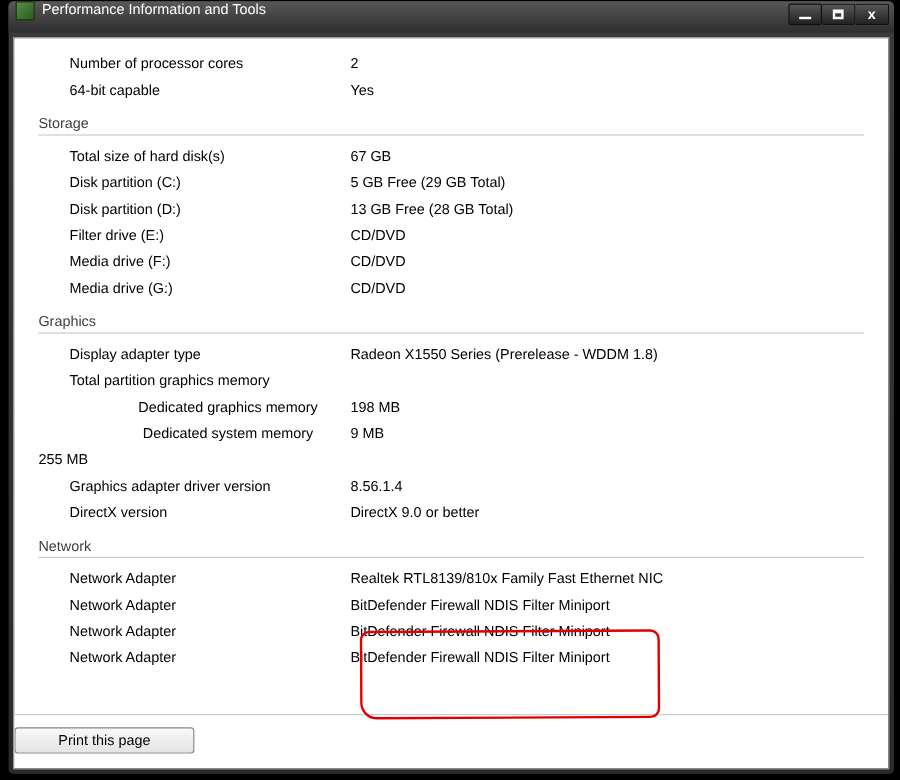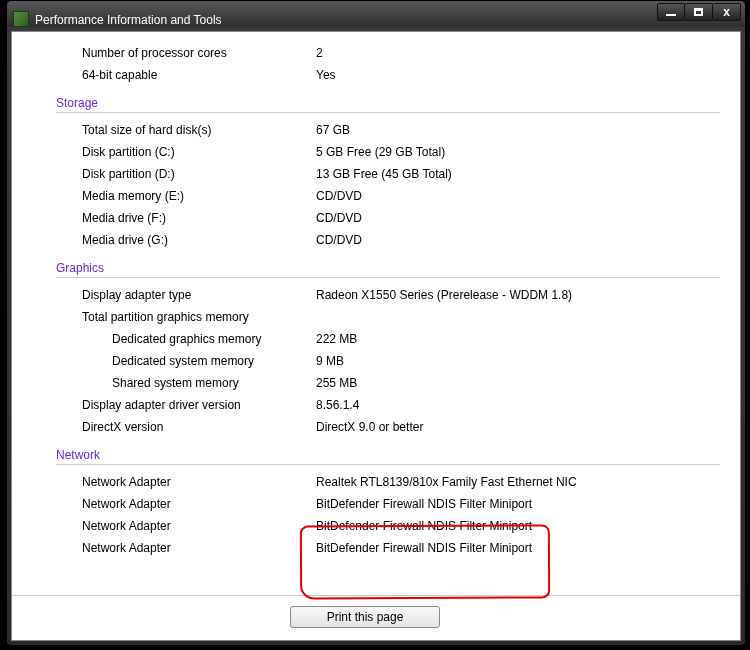--- a/index.html
+++ b/index.html
@@ -17,21 +17,21 @@
     left: 6px; top: 0; right: 4px; bottom: 4px;
     background: linear-gradient(#3a3a3a,#2a2a2a);
     border: 1px solid #000;
     border-radius: 5px;
     box-shadow: 0 0 8px rgba(0,0,0,0.7);
     display: flex; flex-direction: column;
   }
   .titlebar {
     height: 26px;
     background: linear-gradient(#585858,#2e2e2e);
-    display: flex; align-items: flex-end;
+    display: flex; align-items: flex-start;
     padding: 0 6px;
     color: #fff;
     font-size: 12px;
     border-top-left-radius: 5px;
     border-top-right-radius: 5px;
     position: relative;
   }
   .titlebar .icon {
     width: 16px; height: 16px; margin-right: 6px;
     background: linear-gradient(135deg,#5a8f4a,#2a5a1a);
@@ -60,48 +60,47 @@
     background: #fff;
     border: 1px solid #888;
     position: relative;
     overflow: hidden;
     display: flex; flex-direction: column;
   }
   .scrollarea {
     flex: 1;
     overflow-y: scroll;
     padding: 10px 20px 8px 20px;
-    margin-left: 24px;
   }
   .scrollarea::-webkit-scrollbar { width: 17px; }
   .scrollarea::-webkit-scrollbar-track { background: #f0f0f0; border-left: 1px solid #ddd; }
   .scrollarea::-webkit-scrollbar-thumb { background: #c8c8c8; border: 1px solid #aaa; border-radius: 2px; }
   .scrollarea::-webkit-scrollbar-button { height: 17px; background: #e8e8e8; border: 1px solid #ccc; }
   .row {
     display: flex;
     line-height: 22px;
     font-size: 12px;
   }
   .row .label {
     flex: 0 0 260px;
     padding-left: 26px;
   }
-  .row .label.indent2 { padding-left: 56px; }
+  .row .label.indent2 { padding-left: 56px; text-align: center; }
   .row .value { flex: 1; }
   .section-header {
-    color: #6d28d9;
+    color: #404040;
     font-size: 12px;
     border-bottom: 1px solid #ccc;
     margin: 10px 0 6px 0;
     padding-bottom: 2px;
   }
   .button-bar {
     border-top: 1px solid #ccc;
     padding: 10px 22px 12px 0;
-    display: flex; justify-content: center;
+    display: flex; justify-content: flex-start;
     background: #fff;
   }
   .btn {
     min-width: 150px;
     padding: 3px 12px;
     background: linear-gradient(#f8f8f8,#e4e4e4);
     border: 1px solid #888;
     border-radius: 3px;
     font-size: 12px;
     cursor: pointer;
@@ -154,56 +153,55 @@
         <div class="row">
           <div class="label">Total size of hard disk(s)</div>
           <div class="value">67 GB</div>
         </div>
         <div class="row">
           <div class="label">Disk partition (C:)</div>
           <div class="value">5 GB Free (29 GB Total)</div>
         </div>
         <div class="row">
           <div class="label">Disk partition (D:)</div>
-          <div class="value">13 GB Free (45 GB Total)</div>
-        </div>
-        <div class="row">
-          <div class="label">Media memory (E:)</div>
+          <div class="value">13 GB Free (28 GB Total)</div>
+        </div>
+        <div class="row">
+          <div class="label">Filter drive (E:)</div>
           <div class="value">CD/DVD</div>
         </div>
         <div class="row">
           <div class="label">Media drive (F:)</div>
           <div class="value">CD/DVD</div>
         </div>
         <div class="row">
           <div class="label">Media drive (G:)</div>
           <div class="value">CD/DVD</div>
         </div>
         <div class="section-header">Graphics</div>
         <div class="row">
           <div class="label">Display adapter type</div>
           <div class="value">Radeon X1550 Series (Prerelease - WDDM 1.8)</div>
         </div>
         <div class="row">
           <div class="label">Total partition graphics memory</div>
         </div>
         <div class="row">
           <div class="label indent2">Dedicated graphics memory</div>
-          <div class="value">222 MB</div>
+          <div class="value">198 MB</div>
         </div>
         <div class="row">
           <div class="label indent2">Dedicated system memory</div>
           <div class="value">9 MB</div>
         </div>
         <div class="row">
-          <div class="label indent2">Shared system memory</div>
           <div class="value">255 MB</div>
         </div>
         <div class="row">
-          <div class="label">Display adapter driver version</div>
+          <div class="label">Graphics adapter driver version</div>
           <div class="value">8.56.1.4</div>
         </div>
         <div class="row">
           <div class="label">DirectX version</div>
           <div class="value">DirectX 9.0 or better</div>
         </div>
         <div class="section-header">Network</div>
         <div class="row">
           <div class="label">Network Adapter</div>
           <div class="value">Realtek RTL8139/810x Family Fast Ethernet NIC</div>

